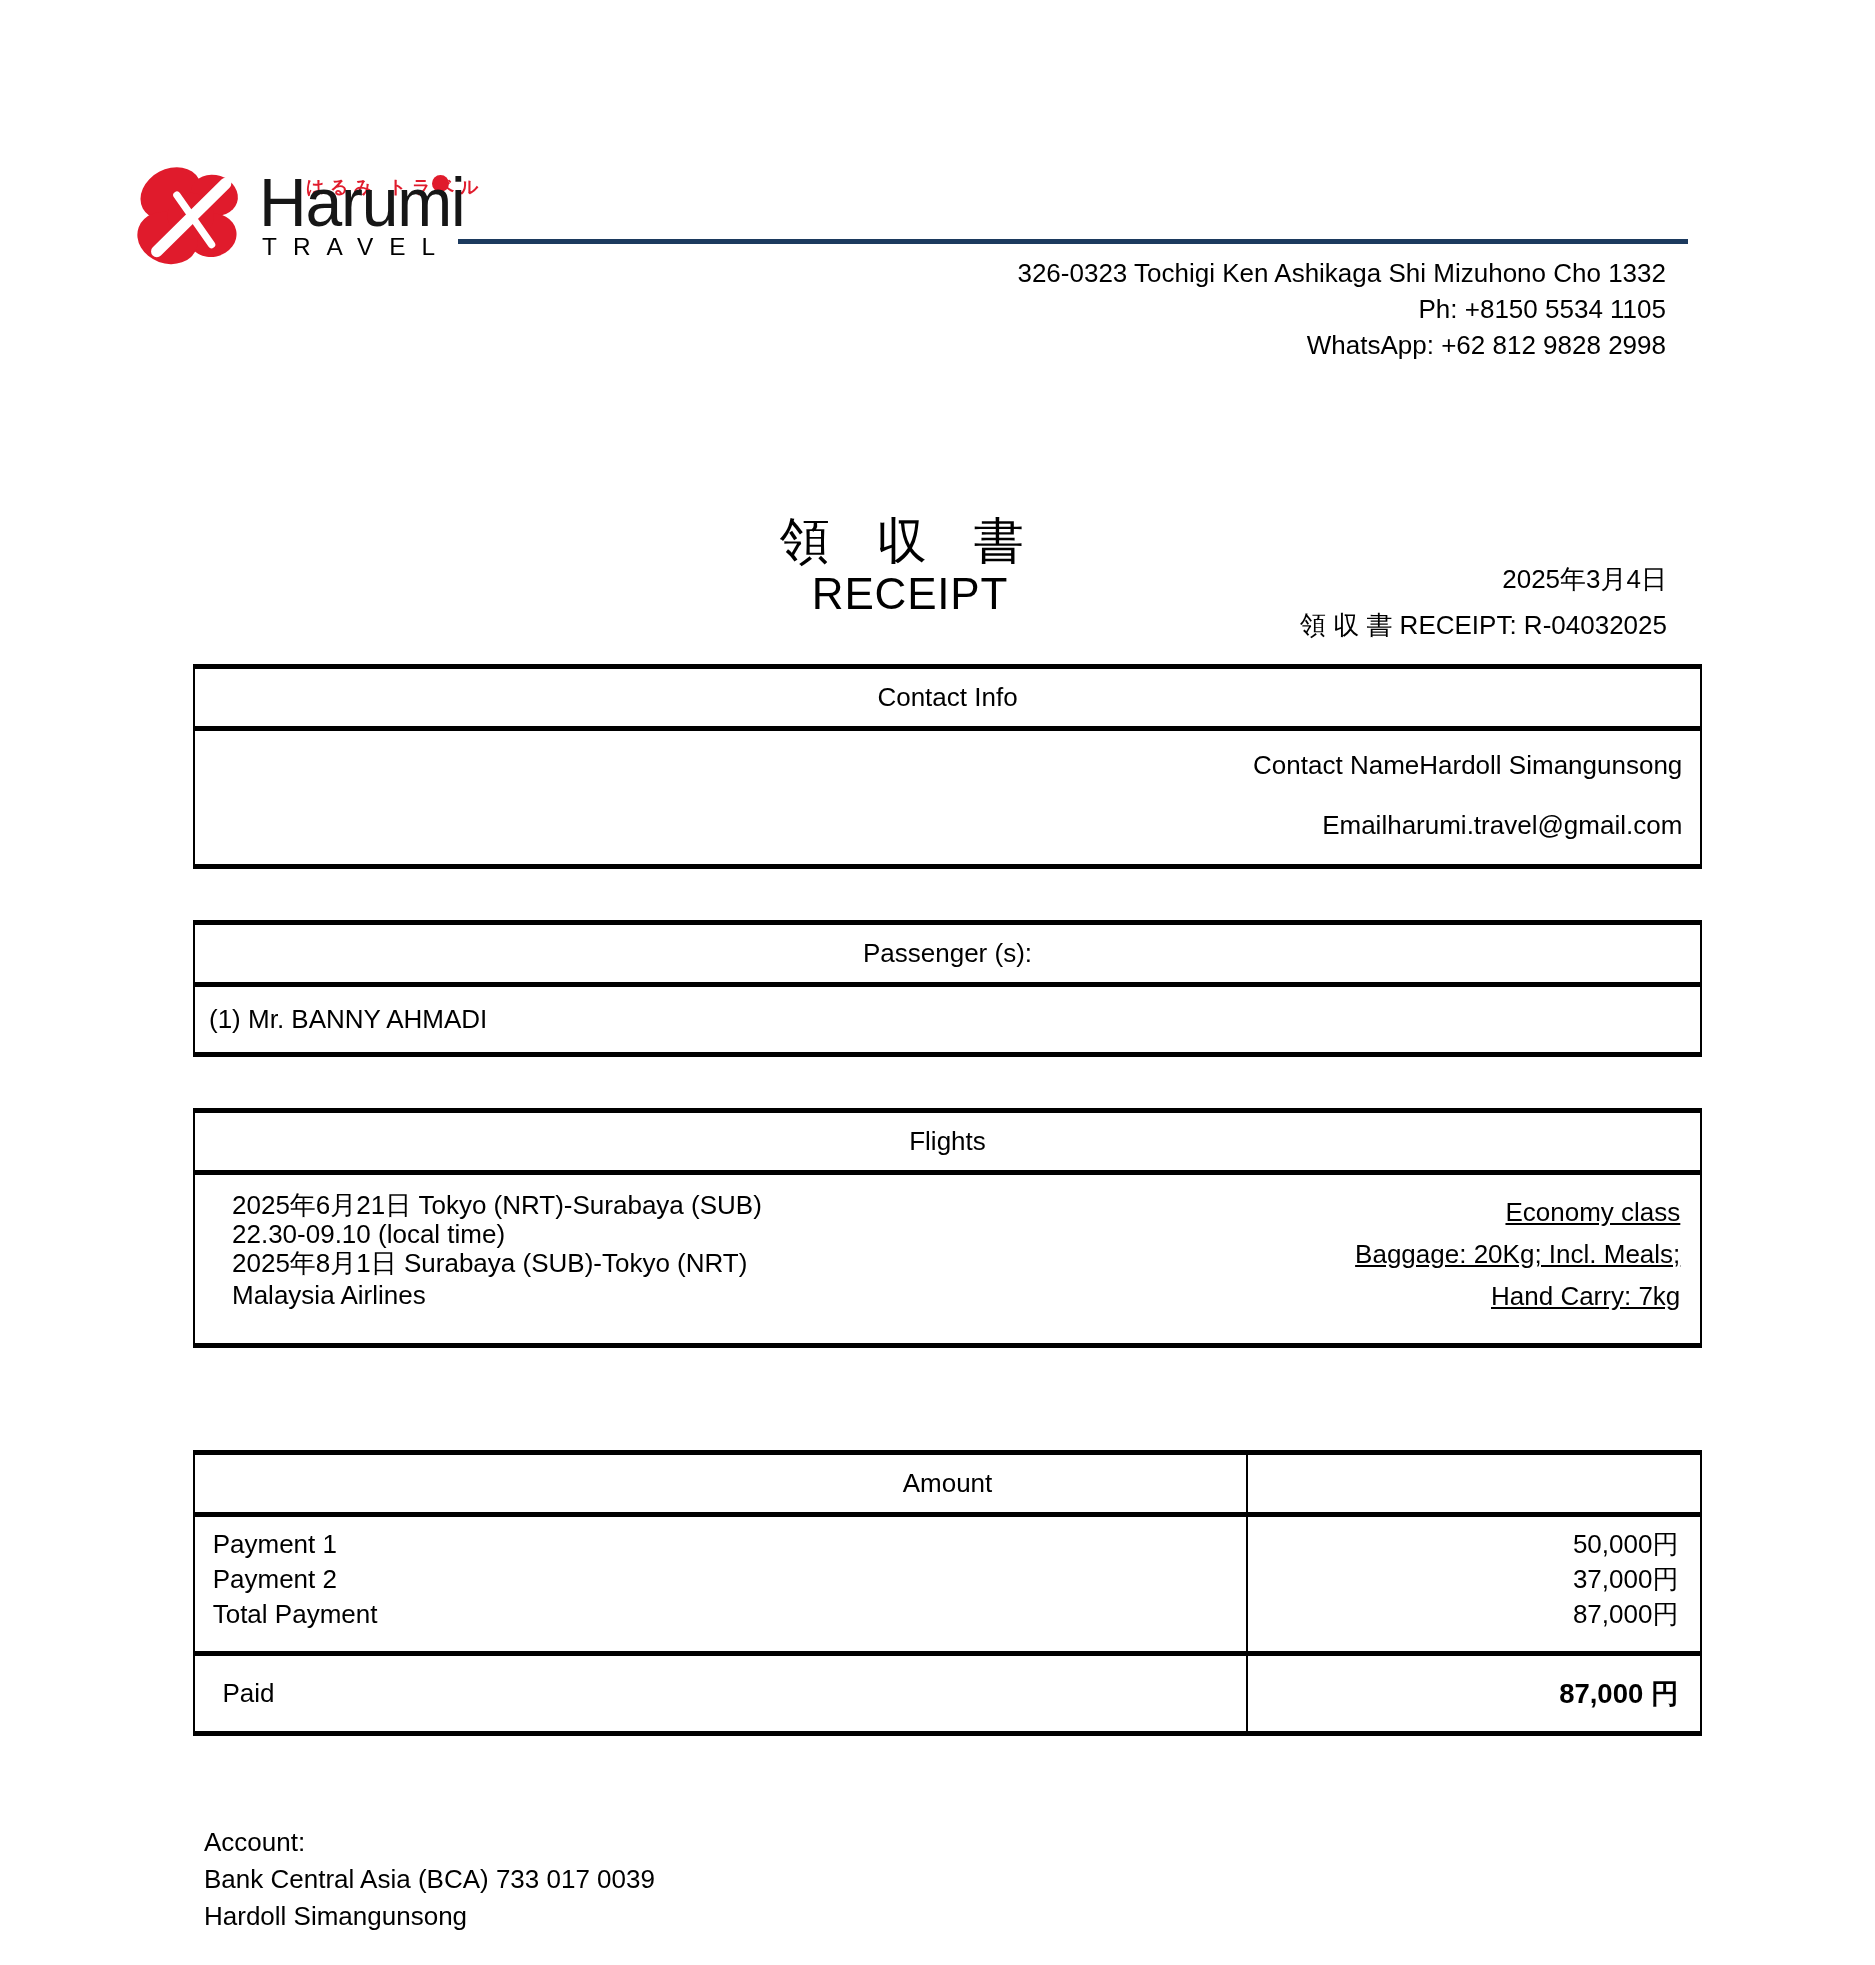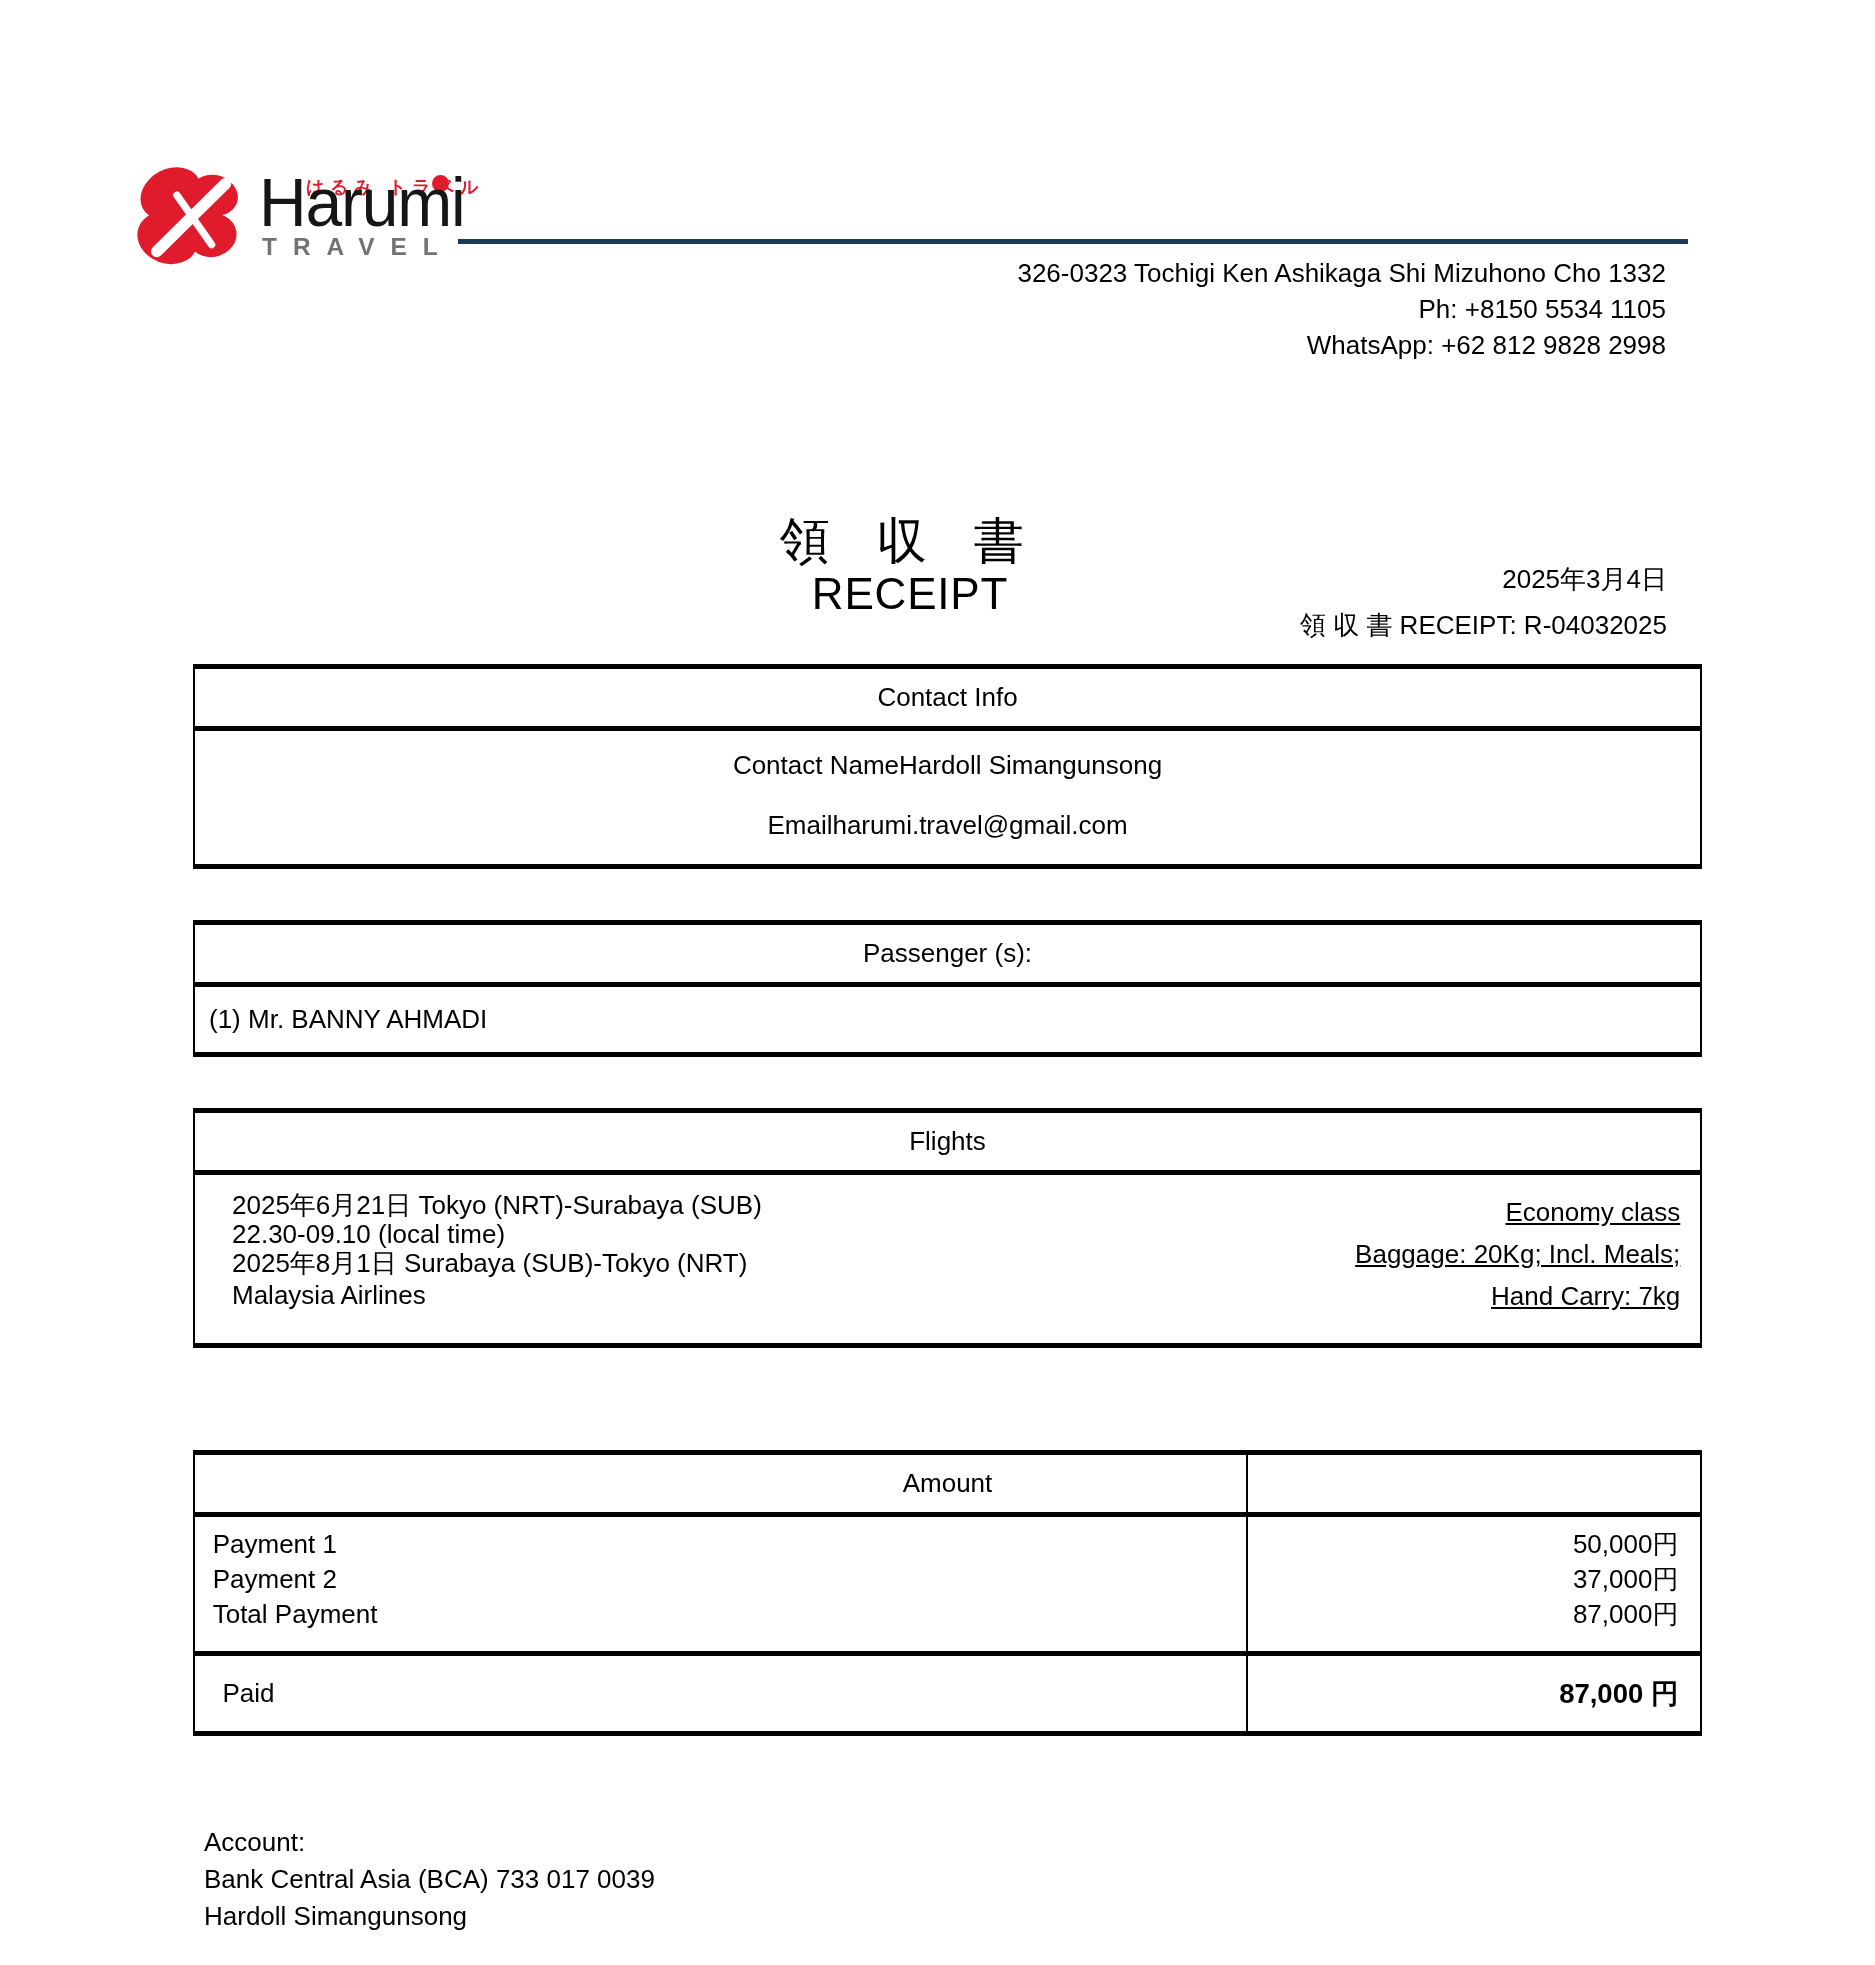--- a/index.html
+++ b/index.html
@@ -7,38 +7,38 @@
     width:1875px;height:2652px;position:relative;background:#ffffff;
     font-family:"Liberation Sans", sans-serif;color:#000;overflow:hidden;
   }
   .abs{position:absolute;}
 
   
   .flower{left:132px;top:162px;width:116px;height:108px;}
   .logo-kana{left:306px;top:175px;font-size:18px;letter-spacing:5.5px;font-weight:700;color:#e01b2c;white-space:nowrap;}
   .logo-dot{left:432px;top:175px;width:17.3px;height:17.3px;border-radius:50%;background:#e01b2c;}
   .logo-wordmark{left:259px;top:168px;font-size:66px;line-height:66px;letter-spacing:-1.2px;color:#161616;white-space:nowrap;transform:scaleY(1.04);transform-origin:top left;}
-  .logo-travel{left:262px;top:235px;font-size:24.4px;line-height:24.4px;font-weight:700;letter-spacing:16px;color:#737373;white-space:nowrap;}
+  .logo-travel{left:262px;top:235px;font-size:24.4px;line-height:24.4px;font-weight:400;letter-spacing:16px;color:#000000;white-space:nowrap;}
   .header-rule{left:458px;top:239px;width:1230px;height:5.1px;background:#1c3a5e;}
 
   
   .address{left:707px;top:255px;width:959px;text-align:right;font-size:26px;line-height:36px;}
 
   
   .title-kanji{left:-27.5px;top:514px;width:1875px;text-align:center;font-size:50px;line-height:55px;letter-spacing:16.5px;}
   .title-en{left:-27.5px;top:569px;width:1875px;text-align:center;font-size:44px;line-height:50px;letter-spacing:0.8px;}
   .title-date{left:865px;top:564px;width:802px;text-align:right;font-size:26px;line-height:31px;}
   .title-receipt-no{left:865px;top:610px;width:802px;text-align:right;font-size:26px;line-height:31px;}
 
   
   .tbl{left:193px;width:1509px;border:2.4px solid #000;border-top-width:5.1px;border-bottom-width:5.1px;box-sizing:border-box;background:#fff;}
   .tbl-head{border-bottom:5.9px solid #000;height:57px;display:flex;align-items:center;justify-content:center;font-size:26px;}
   .contact-tbl{top:664px;}
   .contact-body{padding:4.7px 17.7px 8.6px 17.7px;}
-  .kv-row{height:60px;display:flex;align-items:center;justify-content:center;font-size:26px;}
+  .kv-row{height:60px;display:flex;align-items:center;justify-content:flex-end;font-size:26px;}
   .passenger-tbl{top:920px;}
   .passenger-body{padding:3.9px 14px;}
   .passenger-row{height:57px;display:flex;align-items:center;font-size:26px;}
   .flights-tbl{top:1108px;}
   .flights-body{display:flex;justify-content:space-between;padding:15.7px 19.7px 26px 37px;}
   .flights-left{font-size:26px;line-height:29px;text-align:left;}
   .flights-left .airline{margin-top:3px;}
   .flights-right{font-size:26px;line-height:42px;text-align:right;text-decoration:underline;}
 
   .price-tbl{top:1450px;}

